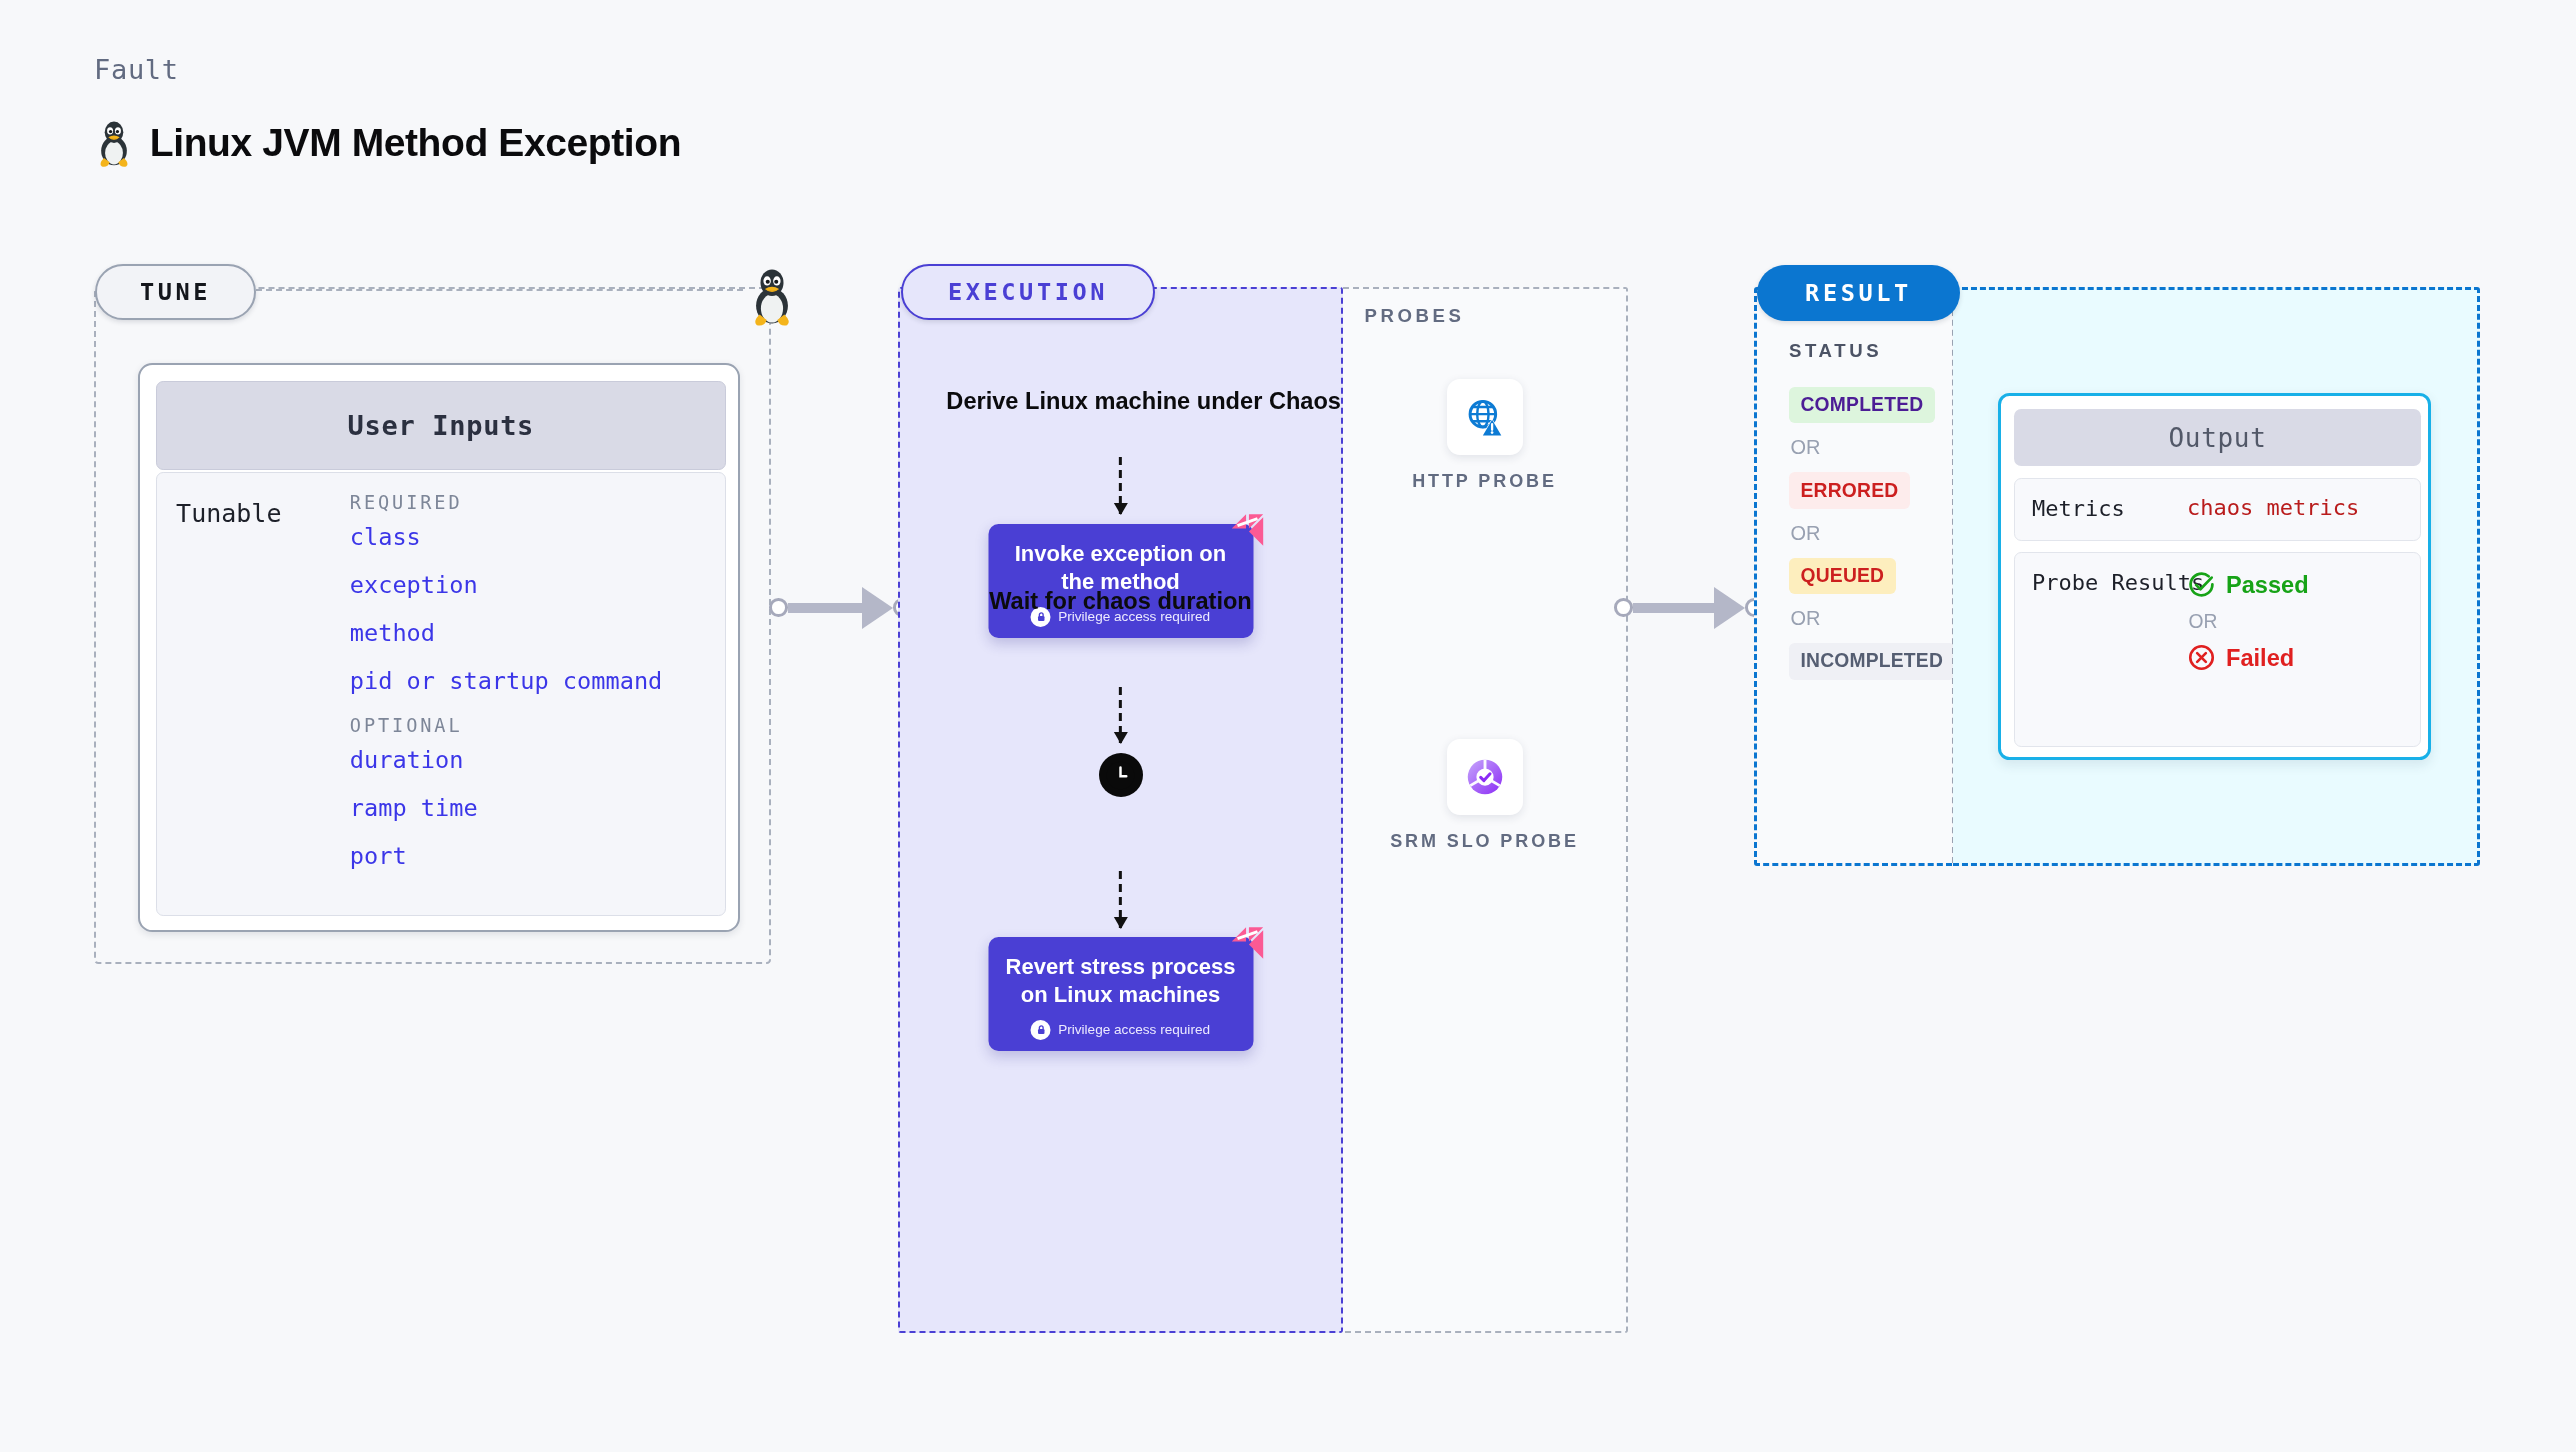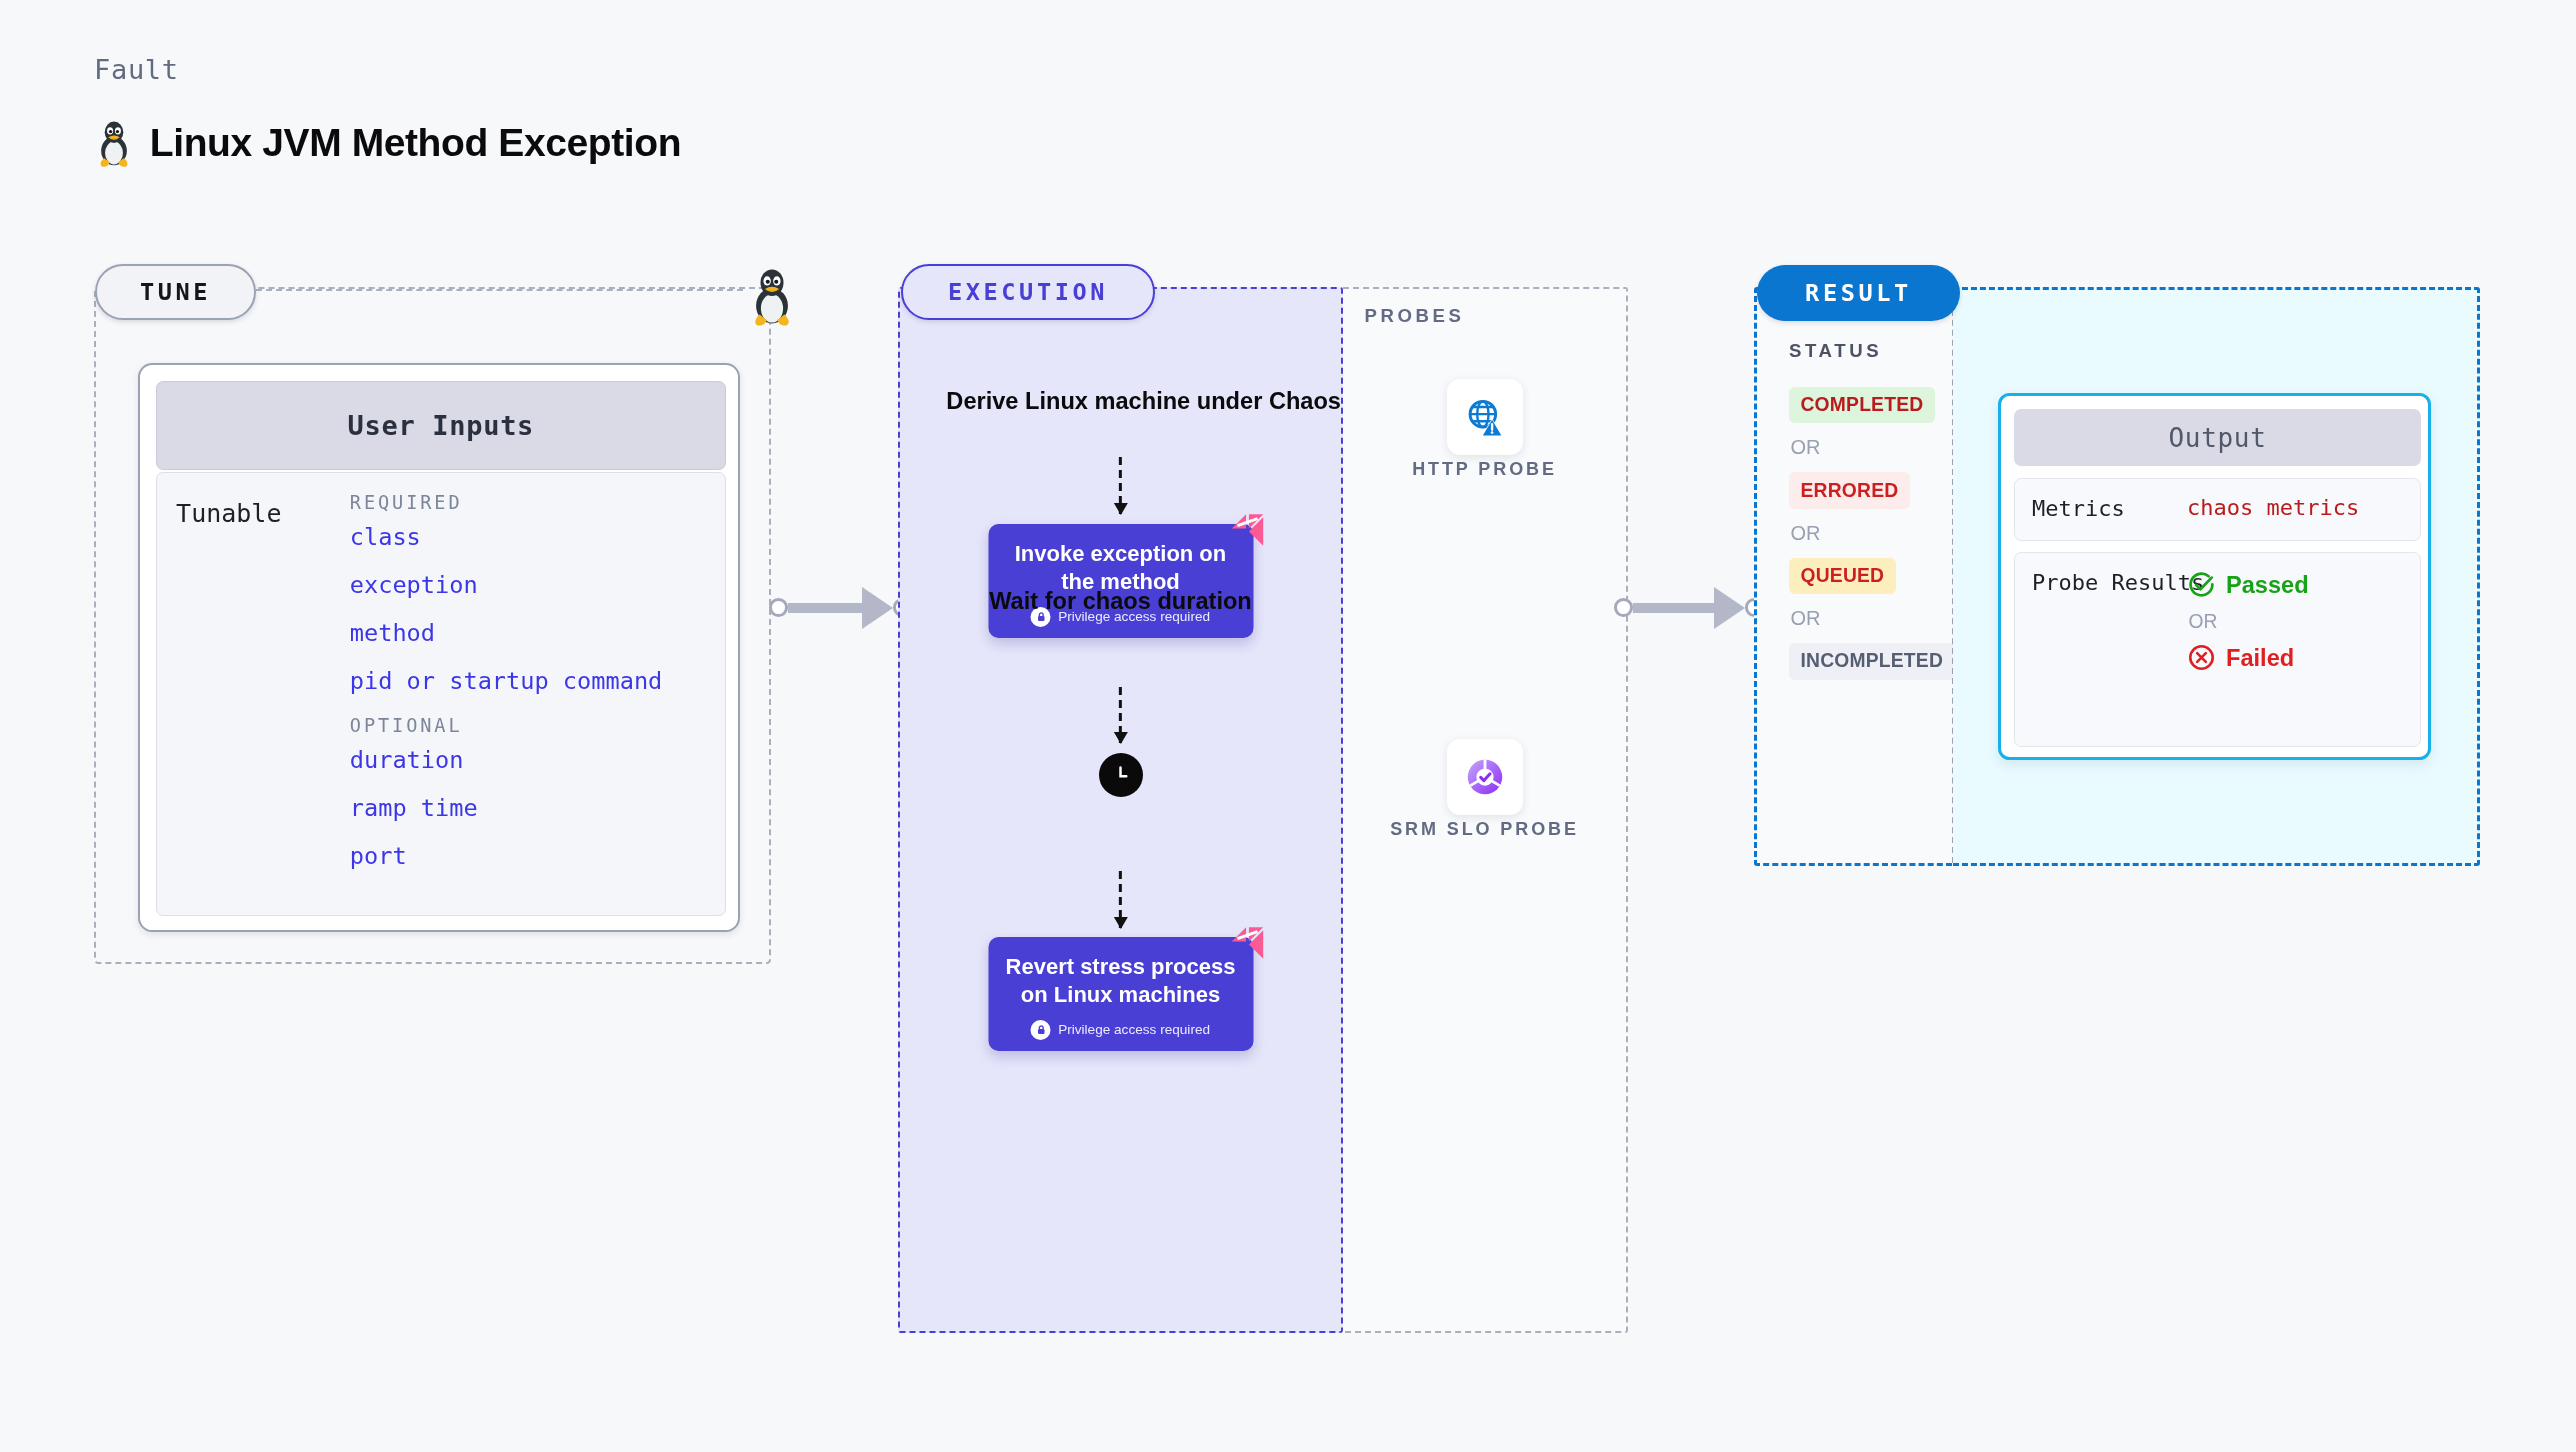--- a/index.html
+++ b/index.html
@@ -171,36 +171,36 @@
     position: absolute; left: 21.5px; top: 15.8px;
     font-size: 18.6px; font-weight: 700; color: #626b81; letter-spacing: 3.6px;
   }
   .probe-item { position: absolute; left: 0; width: 100%; text-align: center; }
   .probe-tile {
     width: 76px; height: 76px; margin: 0 auto; background: #fff;
     border-radius: 13px; box-shadow: 0 2.9px 8.6px rgba(30,40,70,.10);
     display: flex; align-items: center; justify-content: center;
   }
   .probe-label {
-    margin-top: 2px; font-size: 18px; font-weight: 700;
+    margin-top: 14px; font-size: 18px; font-weight: 700;
     color: #626b81; letter-spacing: 2.9px; line-height: 1.35;
   }
 
   
   .status-title {
     position: absolute; left: 32px; top: 50px;
     font-size: 18.6px; font-weight: 700; color: #4c5costume; letter-spacing: 3.6px;
     color: #4c5365;
   }
   .status-list { position: absolute; left: 32px; top: 97px; }
   .status-pill {
     display: inline-block; padding: 7.2px 11.5px; border-radius: 5.7px;
     font-size: 19.3px; font-weight: 700; letter-spacing: 0.2px;
   }
-  .p-completed   { background: #ddf5dd; color: #b91c1c; }
+  .p-completed   { background: #ddf5dd; color: #4c1d95; }
   .p-errored     { background: #fdecec; color: #cc1f1f; }
   .p-queued      { background: #fdeebe; color: #cc1f1f; }
   .p-incompleted { background: #eff0f5; color: #555e72; }
   .or-text { font-size: 20px; color: #98a0b1; margin: 13px 0 13px 1.4px; }
 
   
   .out-card {
     position: absolute; left: 1998px; top: 393px; width: 433px; height: 367px;
     background: #fff; border: 3.6px solid #18b0e8; border-radius: 11.5px;
     box-shadow: 0 4.3px 11.5px rgba(20,60,90,.10);

